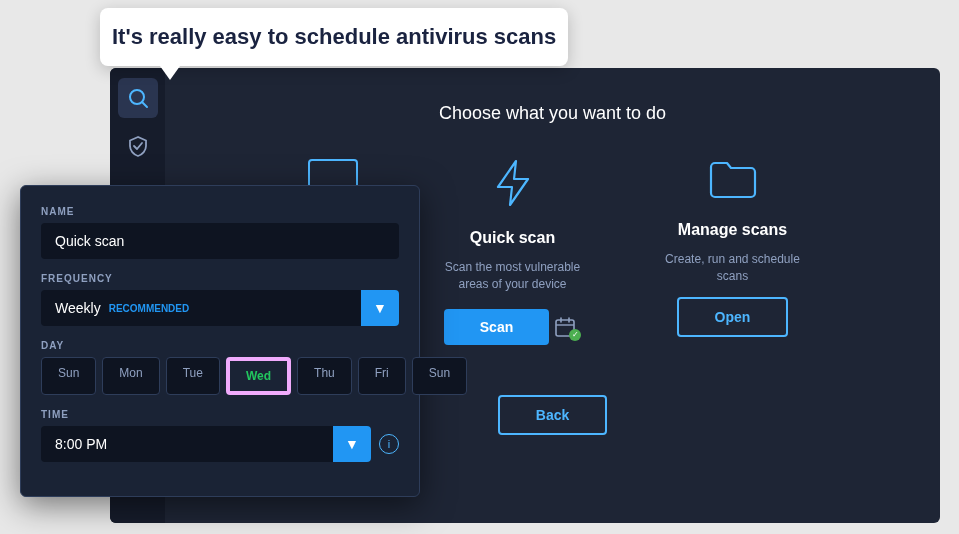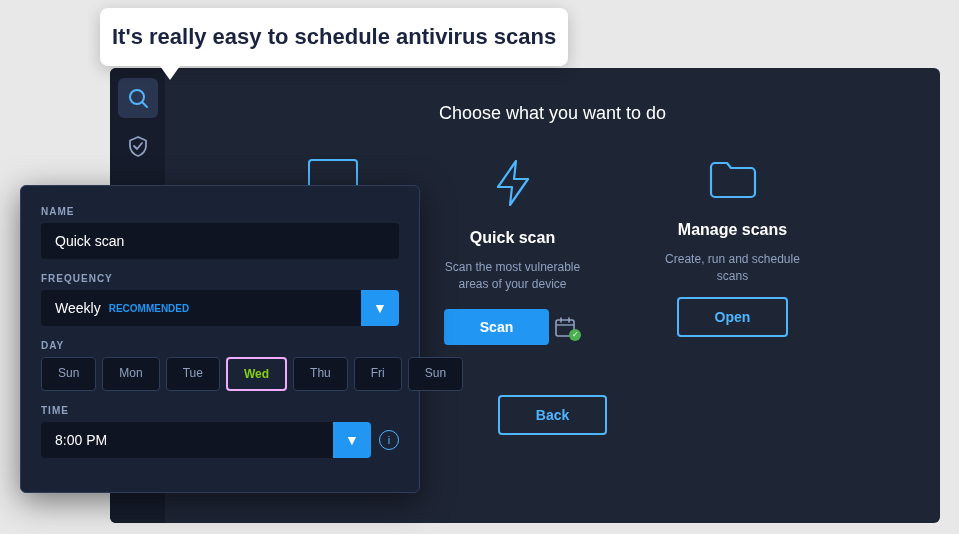--- a/index.html
+++ b/index.html
@@ -293,22 +293,22 @@
       border-radius: 4px;
       color: #8fa0c0;
       font-size: 12px;
       padding: 8px 16px;
       text-align: center;
       cursor: pointer;
     }
 
     .day-btn.selected {
       background: transparent;
-      border: 2px solid #f0abfc;
-      color: #84cc16;
+      border: 4px solid #f0abfc;
+      color: #22c55e;
       font-weight: 600;
     }
 
     
     .time-wrapper {
       position: relative;
       width: 100%;
     }
 
     .time-arrow {

